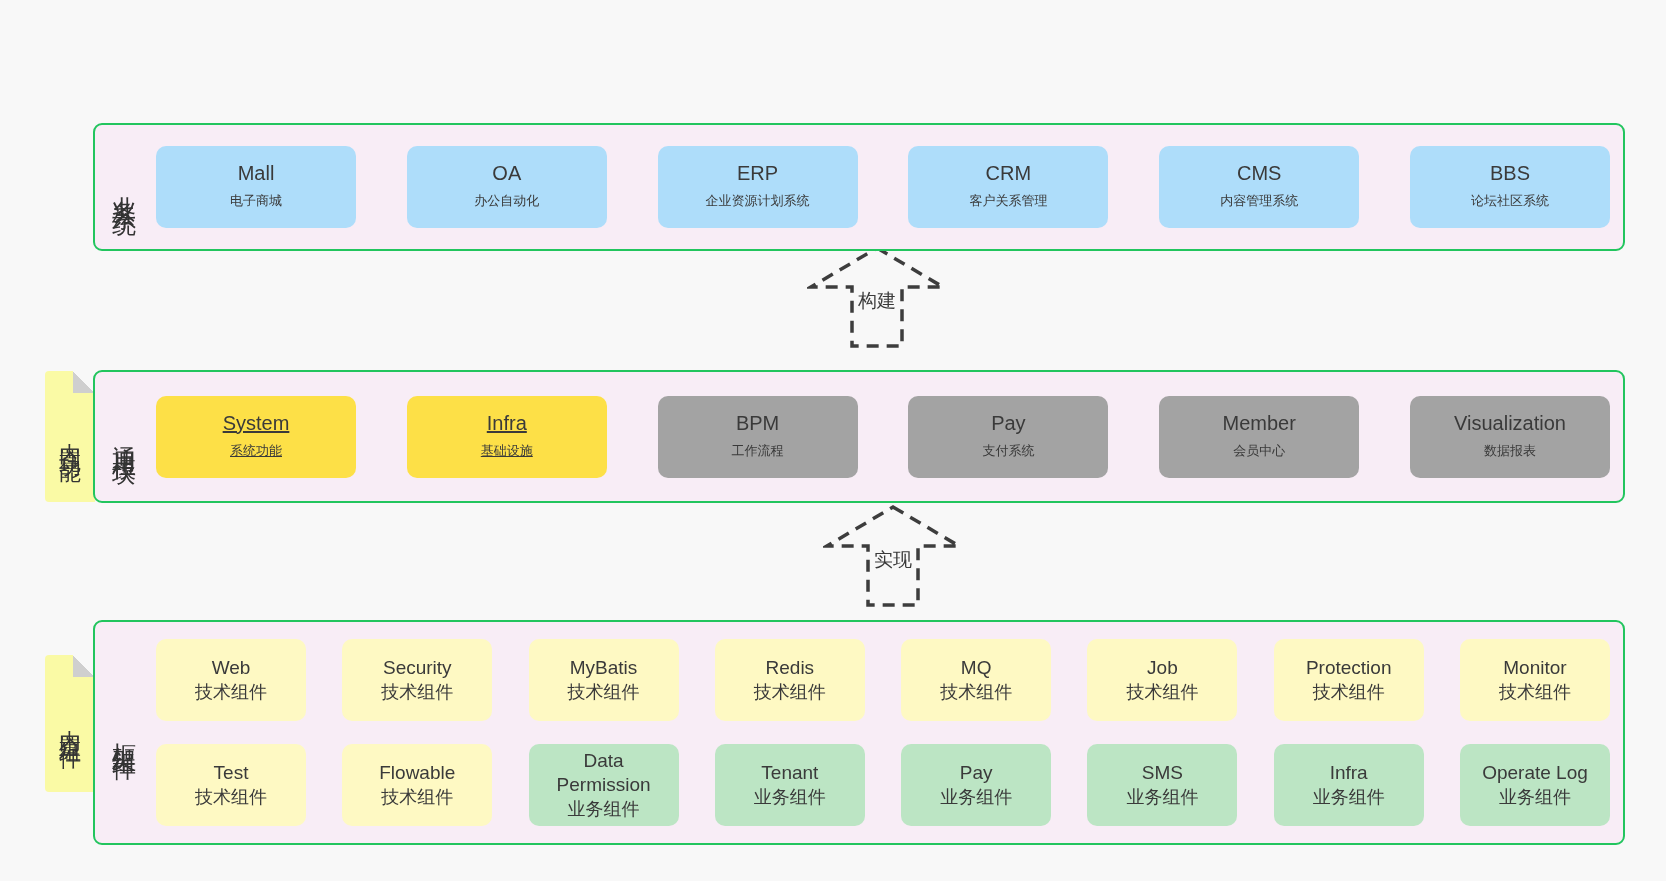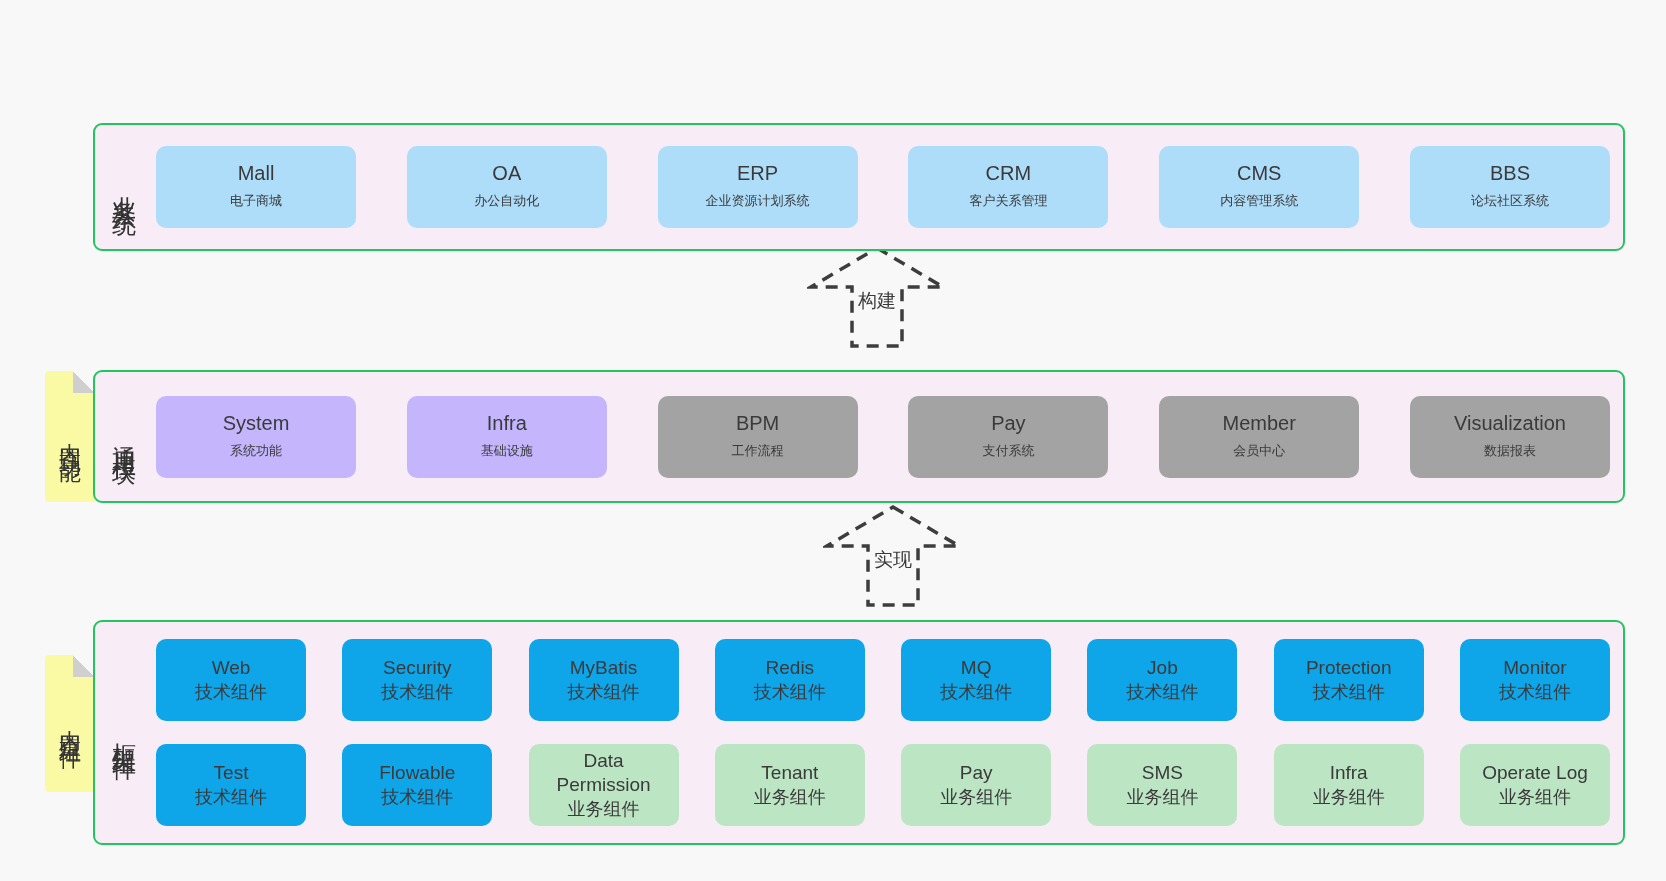--- a/index.html
+++ b/index.html
@@ -38,23 +38,23 @@
     display:flex;flex-direction:column;align-items:center;justify-content:center;
     text-align:center;padding:0 14px;
     font-size:20px;line-height:27px;color:#3a3a3a;
   }
   .box .sub{font-size:13px;}
   .row-6 .box{width:200px;}
   .row-8 .box{width:150px;font-size:19px;line-height:24px;}
   .row-8 .box .sub{font-size:18px;}
 
   .box-blue{background:#aeddfa;}
-  .box-red{background:#c4b5fd;}
+  .box-red{background:#fde047;text-decoration:underline;}
   .box-pink{background:#a3a3a3;}
-  .box-green{background:#0ea5e9;}
+  .box-green{background:#fef9c3;}
   .box-lightgreen{background:#bce5c4;}
 
   
   .tab{
     position:absolute;left:45px;width:50px;background:#fafaa5;
     border-radius:4px 0 0 4px;z-index:1;
   }
   .tab::after{
     content:"";position:absolute;top:0;right:0;width:22px;height:22px;
     background:linear-gradient(to top right,#cfcfcf 50%,#f8f8f8 50%);

